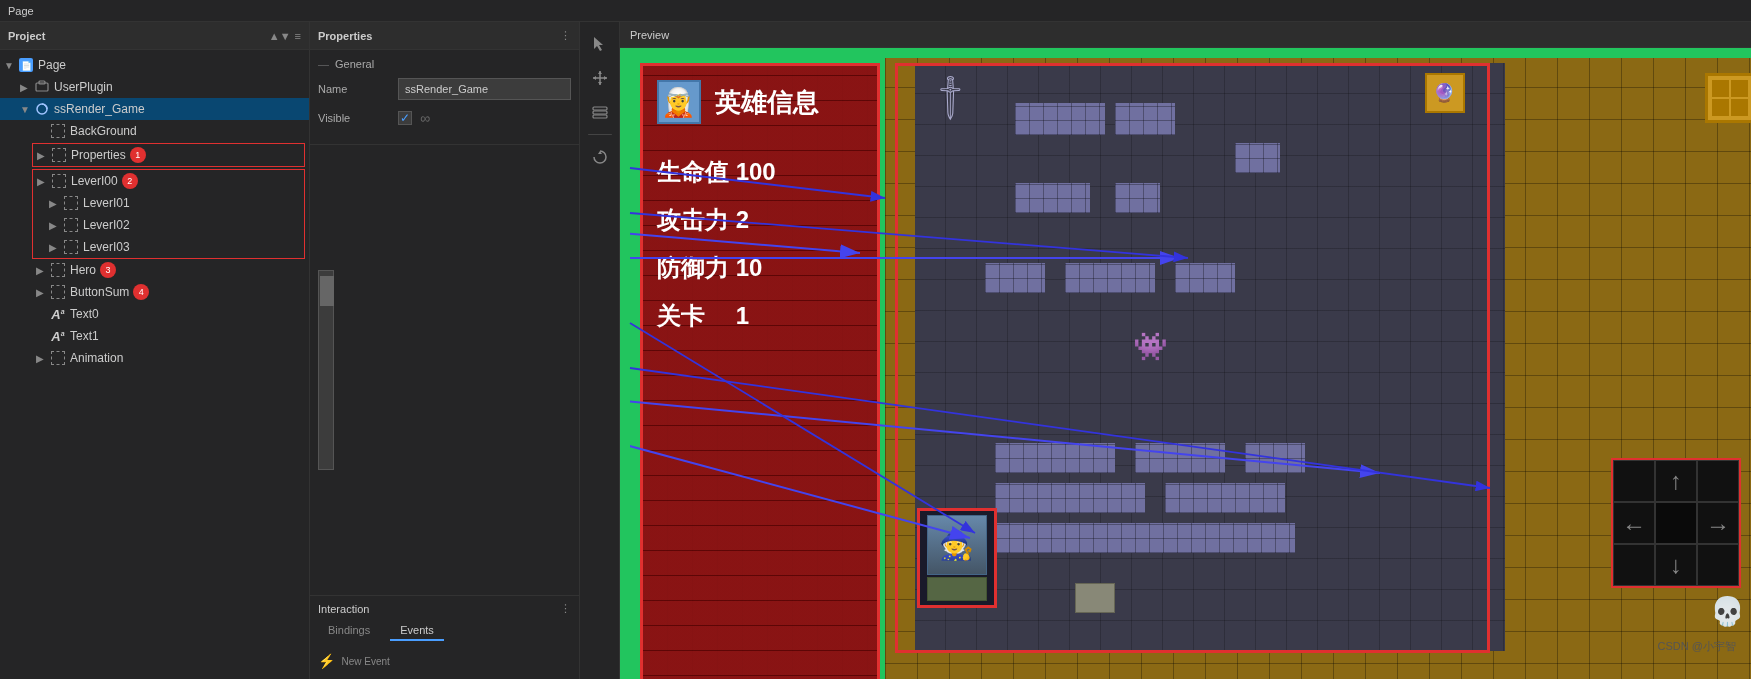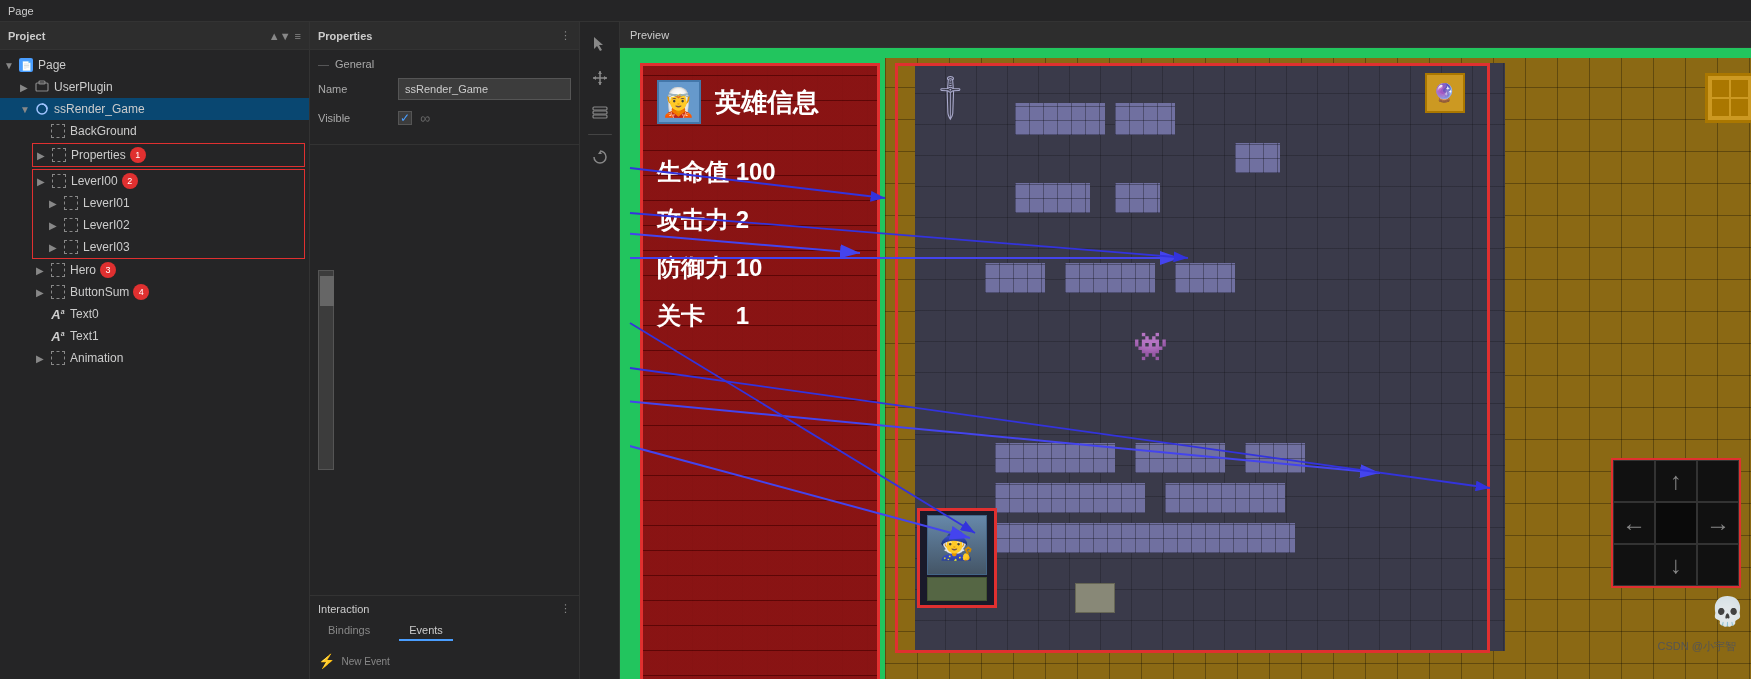--- a/index.html
+++ b/index.html
@@ -289,21 +289,21 @@
       justify-content: space-between;
       align-items: center;
       margin-bottom: 6px;
     }
     .interaction-title {
       color: #ccc;
       font-size: 11px;
     }
     .tab-bar {
       display: flex;
-      gap: 19px;
+      gap: 10px;
       margin-bottom: 8px;
     }
     .tab {
       padding: 3px 10px;
       font-size: 11px;
       color: #888;
       cursor: pointer;
       border-bottom: 2px solid transparent;
     }
     .tab.active {

